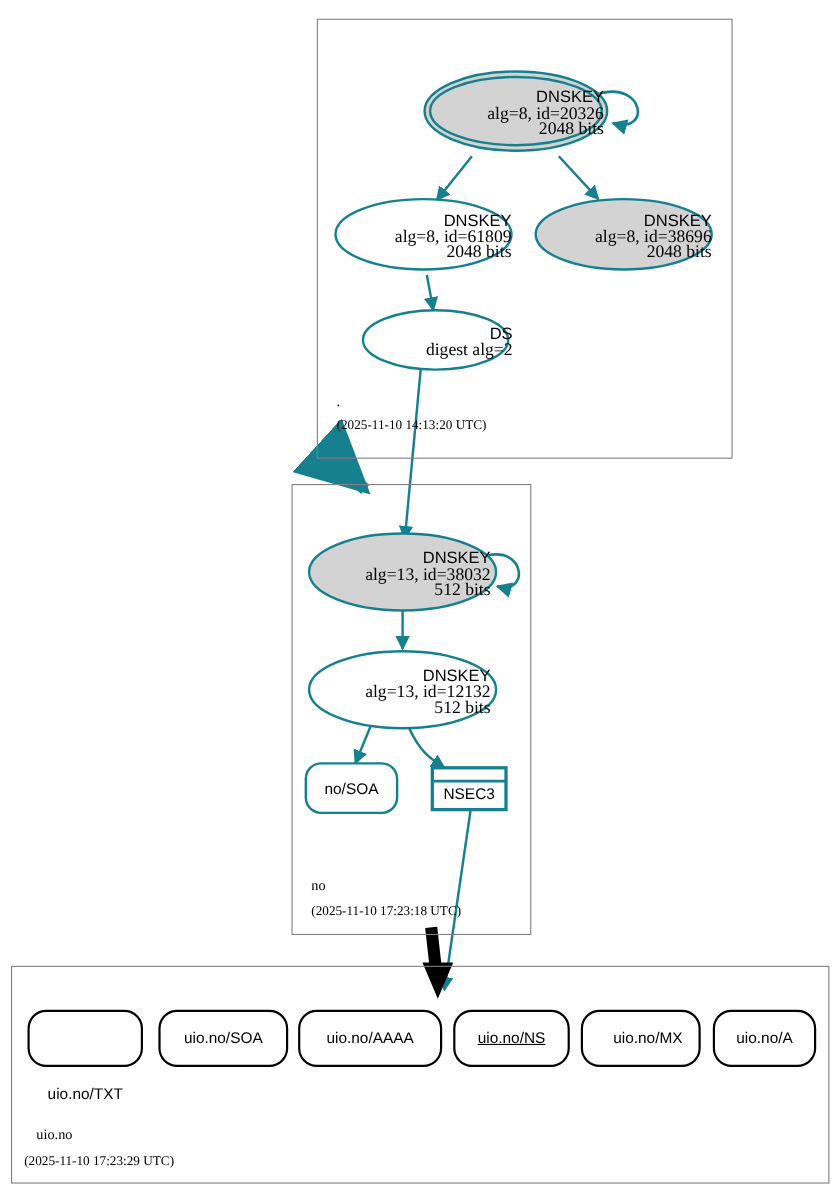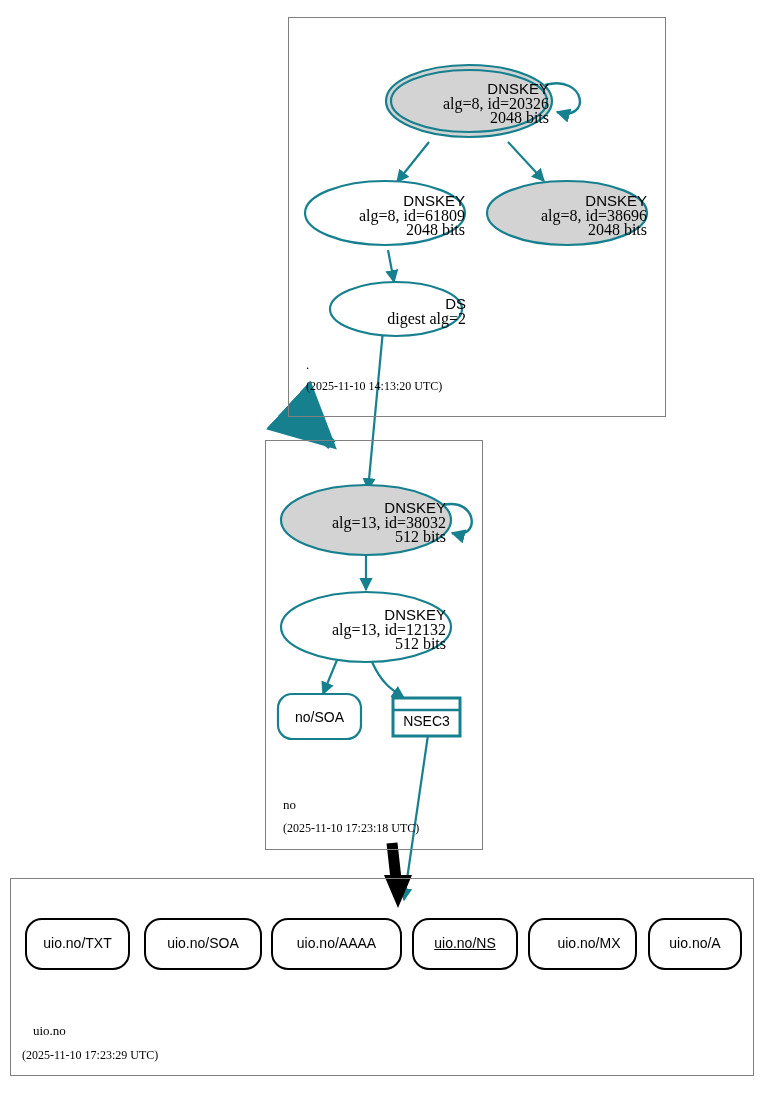--- a/index.html
+++ b/index.html
@@ -190,18 +190,18 @@
 
 <div class="node-text" style="left:286px; top:606px; width:160px;">
   <div class="nt-title">DNSKEY</div>
   <div class="nt-sub">alg=13, id=12132</div>
   <div class="nt-sub">512 bits</div>
 </div>
 
 <div class="rr-text" style="left:278px; top:709px; width:83px;">no/SOA</div>
 <div class="rr-text" style="left:393px; top:713px; width:67px;">NSEC3</div>
 
-<div class="rr-text" style="left:26px; top:935px; width:103px;text-align:center;">uio.no/TXT</div>
+<div class="rr-text" style="left:26px; top:986px; width:103px;text-align:center;">uio.no/TXT</div>
 <div class="rr-text" style="left:145px; top:935px; width:116px;">uio.no/SOA</div>
 <div class="rr-text" style="left:272px; top:935px; width:129px;">uio.no/AAAA</div>
 <div class="rr-text" style="left:413px; top:935px; width:104px;text-decoration:underline;">uio.no/NS</div>
 <div class="rr-text" style="left:524px; top:935px; width:130px;">uio.no/MX</div>
 <div class="rr-text" style="left:649px; top:935px; width:92px;">uio.no/A</div>
 
 </body></html>

